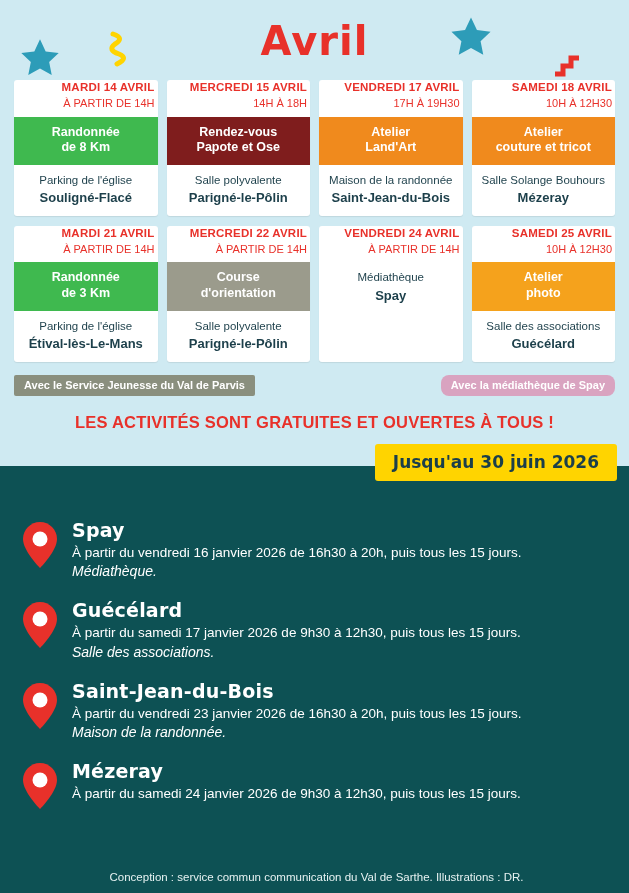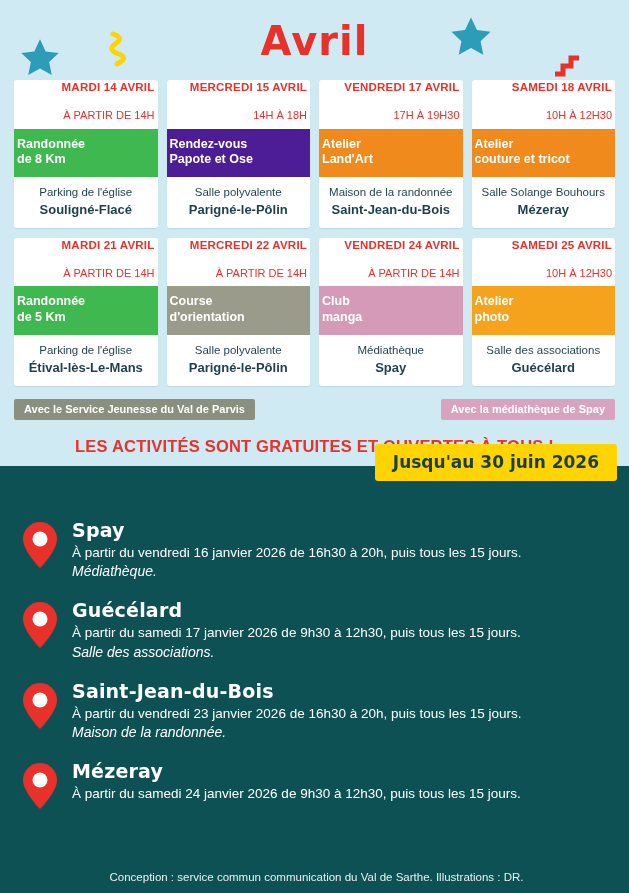--- a/index.html
+++ b/index.html
@@ -59,24 +59,24 @@
     color: #e8312a;
     font-weight: bold;
     font-size: 11.5px;
     letter-spacing: 0.2px;
     line-height: 1.15;
   }
   .card-hours {
     color: #e8312a;
     font-size: 11px;
     line-height: 1.3;
-    margin-top: 14px;
+    margin-top: 2px;
   }
   .card-band {
-    text-align: left;
+    text-align: center;
     color: #ffffff;
     font-weight: bold;
     font-size: 12.5px;
     line-height: 1.25;
     padding: 8px 3px 9px 3px;
     min-height: 48px;
     display: flex;
     flex-direction: column;
     justify-content: center;
   }
@@ -104,21 +104,21 @@
   .tag {
     position: absolute;
     color: #ffffff;
     font-size: 11px;
     font-weight: bold;
     padding: 4px 10px 5px 10px;
     border-radius: 2px;
     white-space: nowrap;
   }
   .tag-left { left: 0; background: #8a8f7e; }
-  .tag-right { right: 0; background: #d9a3c0; }
+  .tag-right { right: 0; background: #d9a3c0; border-radius: 8px; }
 
   .free-line {
     text-align: center;
     color: #e8312a;
     font-weight: bold;
     font-size: 16.5px;
     margin-top: 16px;
     letter-spacing: 0.2px;
   }
 
@@ -228,21 +228,21 @@
         <span>Parking de l'église</span>
         <span class="place">Souligné-Flacé</span>
       </div>
     </div>
 
     <div class="card">
       <div class="card-head">
         <div class="card-date">MERCREDI 15 AVRIL</div>
         <div class="card-hours">14H À 18H</div>
       </div>
-      <div class="card-band" style="background:#4c1d95;">
+      <div class="card-band" style="background:#7f1d1d;">
         <span>Rendez-vous</span>
         <span>Papote et Ose</span>
       </div>
       <div class="card-foot">
         <span>Salle polyvalente</span>
         <span class="place">Parigné-le-Pôlin</span>
       </div>
     </div>
 
     <div class="card">
@@ -279,21 +279,21 @@
 
   <div class="grid second">
 
     <div class="card">
       <div class="card-head">
         <div class="card-date">MARDI 21 AVRIL</div>
         <div class="card-hours">À PARTIR DE 14H</div>
       </div>
       <div class="card-band" style="background:#3fb94f;">
         <span>Randonnée</span>
-        <span>de 5 Km</span>
+        <span>de 3 Km</span>
       </div>
       <div class="card-foot">
         <span>Parking de l'église</span>
         <span class="place">Étival-lès-Le-Mans</span>
       </div>
     </div>
 
     <div class="card">
       <div class="card-head">
         <div class="card-date">MERCREDI 22 AVRIL</div>
@@ -306,24 +306,20 @@
       <div class="card-foot">
         <span>Salle polyvalente</span>
         <span class="place">Parigné-le-Pôlin</span>
       </div>
     </div>
 
     <div class="card">
       <div class="card-head">
         <div class="card-date">VENDREDI 24 AVRIL</div>
         <div class="card-hours">À PARTIR DE 14H</div>
-      </div>
-      <div class="card-band" style="background:#d49ab8;">
-        <span>Club</span>
-        <span>manga</span>
       </div>
       <div class="card-foot">
         <span>Médiathèque</span>
         <span class="place">Spay</span>
       </div>
     </div>
 
     <div class="card">
       <div class="card-head">
         <div class="card-date">SAMEDI 25 AVRIL</div>

